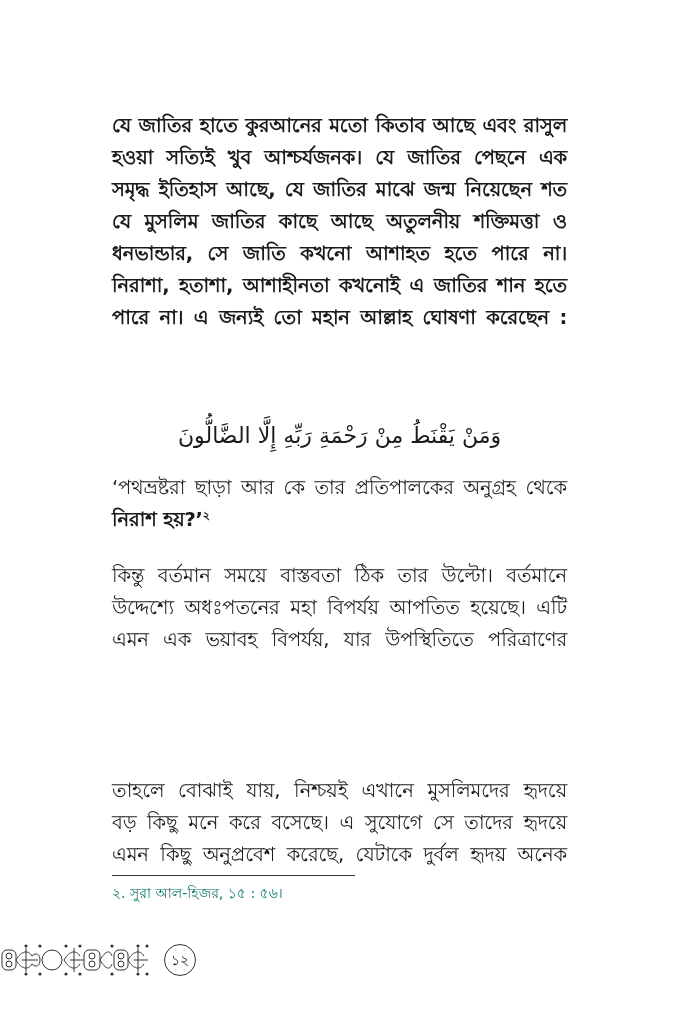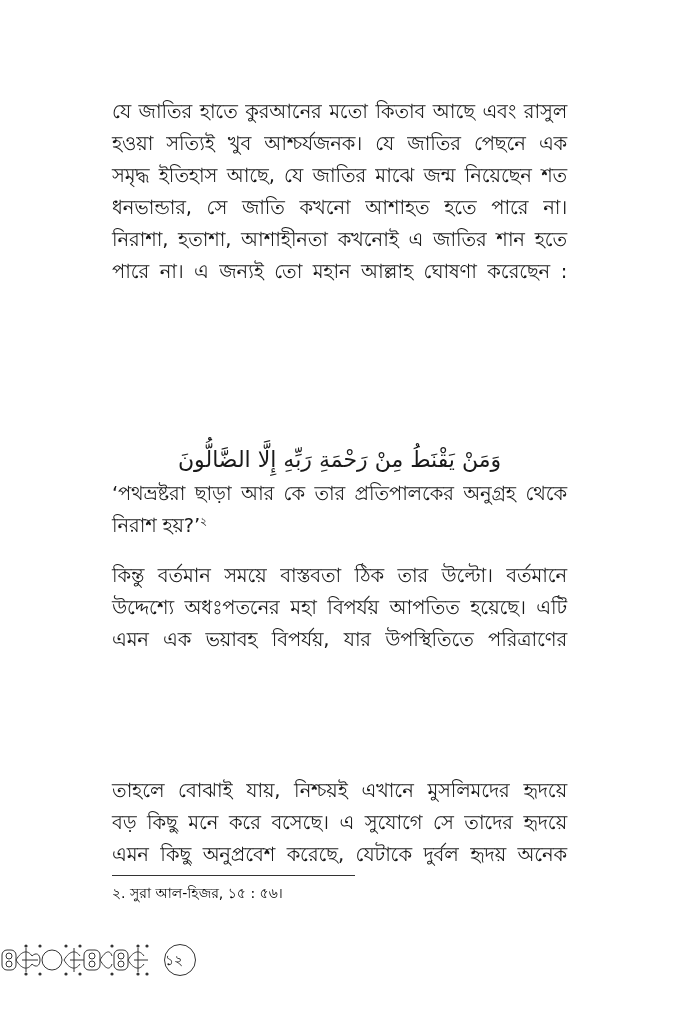--- a/index.html
+++ b/index.html
@@ -34,36 +34,36 @@
     .para .line {
       display: block;
       white-space: nowrap;
       text-align: justify;
       text-align-last: justify;
       height: 32px;
       overflow: visible;
     }
     .para .line.last {
       text-align-last: left;
+      font-weight: bold;
     }
-    .p1 { top: 96px; }
+    .p1 { top: 110px; font-weight: bold; }
     .arabic {
       position: absolute;
       top: 418px;
       left: 0;
       width: 455px;
       text-align: center;
       direction: rtl;
       font-family: "DejaVu Sans", sans-serif;
       font-size: 22px;
       line-height: 36px;
       color: #1a1a1a;
-      margin-top: 24px;
     }
-    .quote { top: 472px; margin-top: 6px; }
+    .quote { top: 472px; }
     .p2 { top: 560px; }
     .p3 { top: 775px; }
     sup.fn {
       font-size: 11px;
       vertical-align: super;
       line-height: 0;
     }
     .footnote-rule {
       position: absolute;
       left: 0;
@@ -71,51 +71,53 @@
       width: 243px;
       height: 0;
       border-top: 1px solid #333;
     }
     .footnote {
       position: absolute;
       left: 0;
       top: 882px;
       font-size: 14px;
       line-height: 22px;
-      color: #000000;
+      color: #0f766e;
     }
     .ornament {
       position: absolute;
       left: 0;
       top: 942px;
       width: 150px;
       height: 36px;
     }
     .page-num {
       position: absolute;
       left: 164px;
       top: 944px;
       width: 30px;
       height: 30px;
       border: 1px solid #333;
       border-radius: 50%;
+      text-align: center;
       line-height: 30px;
       font-size: 14px;
       color: #222;
     }
   </style>
 </head>
 <body>
 
 <div class="page">
 
   <div class="para p1">
     <span class="line">যে জাতির হাতে কুরআনের মতো কিতাব আছে এবং রাসুল</span>
     <span class="line">হওয়া সত্যিই খুব আশ্চর্যজনক। যে জাতির পেছনে এক</span>
     <span class="line">সমৃদ্ধ ইতিহাস আছে, যে জাতির মাঝে জন্ম নিয়েছেন শত</span>
+    <span class="line">যে মুসলিম জাতির কাছে আছে অতুলনীয় শক্তিমত্তা ও</span>
     <span class="line">ধনভান্ডার, সে জাতি কখনো আশাহত হতে পারে না।</span>
     <span class="line">নিরাশা, হতাশা, আশাহীনতা কখনোই এ জাতির শান হতে</span>
     <span class="line">পারে না। এ জন্যই তো মহান আল্লাহ ঘোষণা করেছেন :</span>
   </div>
 
   <div class="arabic">وَمَنْ يَقْنَطُ مِنْ رَحْمَةِ رَبِّهِ إِلَّا الضَّالُّونَ</div>
 
   <div class="para quote">
     <span class="line">‘পথভ্রষ্টরা ছাড়া আর কে তার প্রতিপালকের অনুগ্রহ থেকে</span>
     <span class="line last"><span>নিরাশ হয়?’</span><sup class="fn">২</sup></span>

